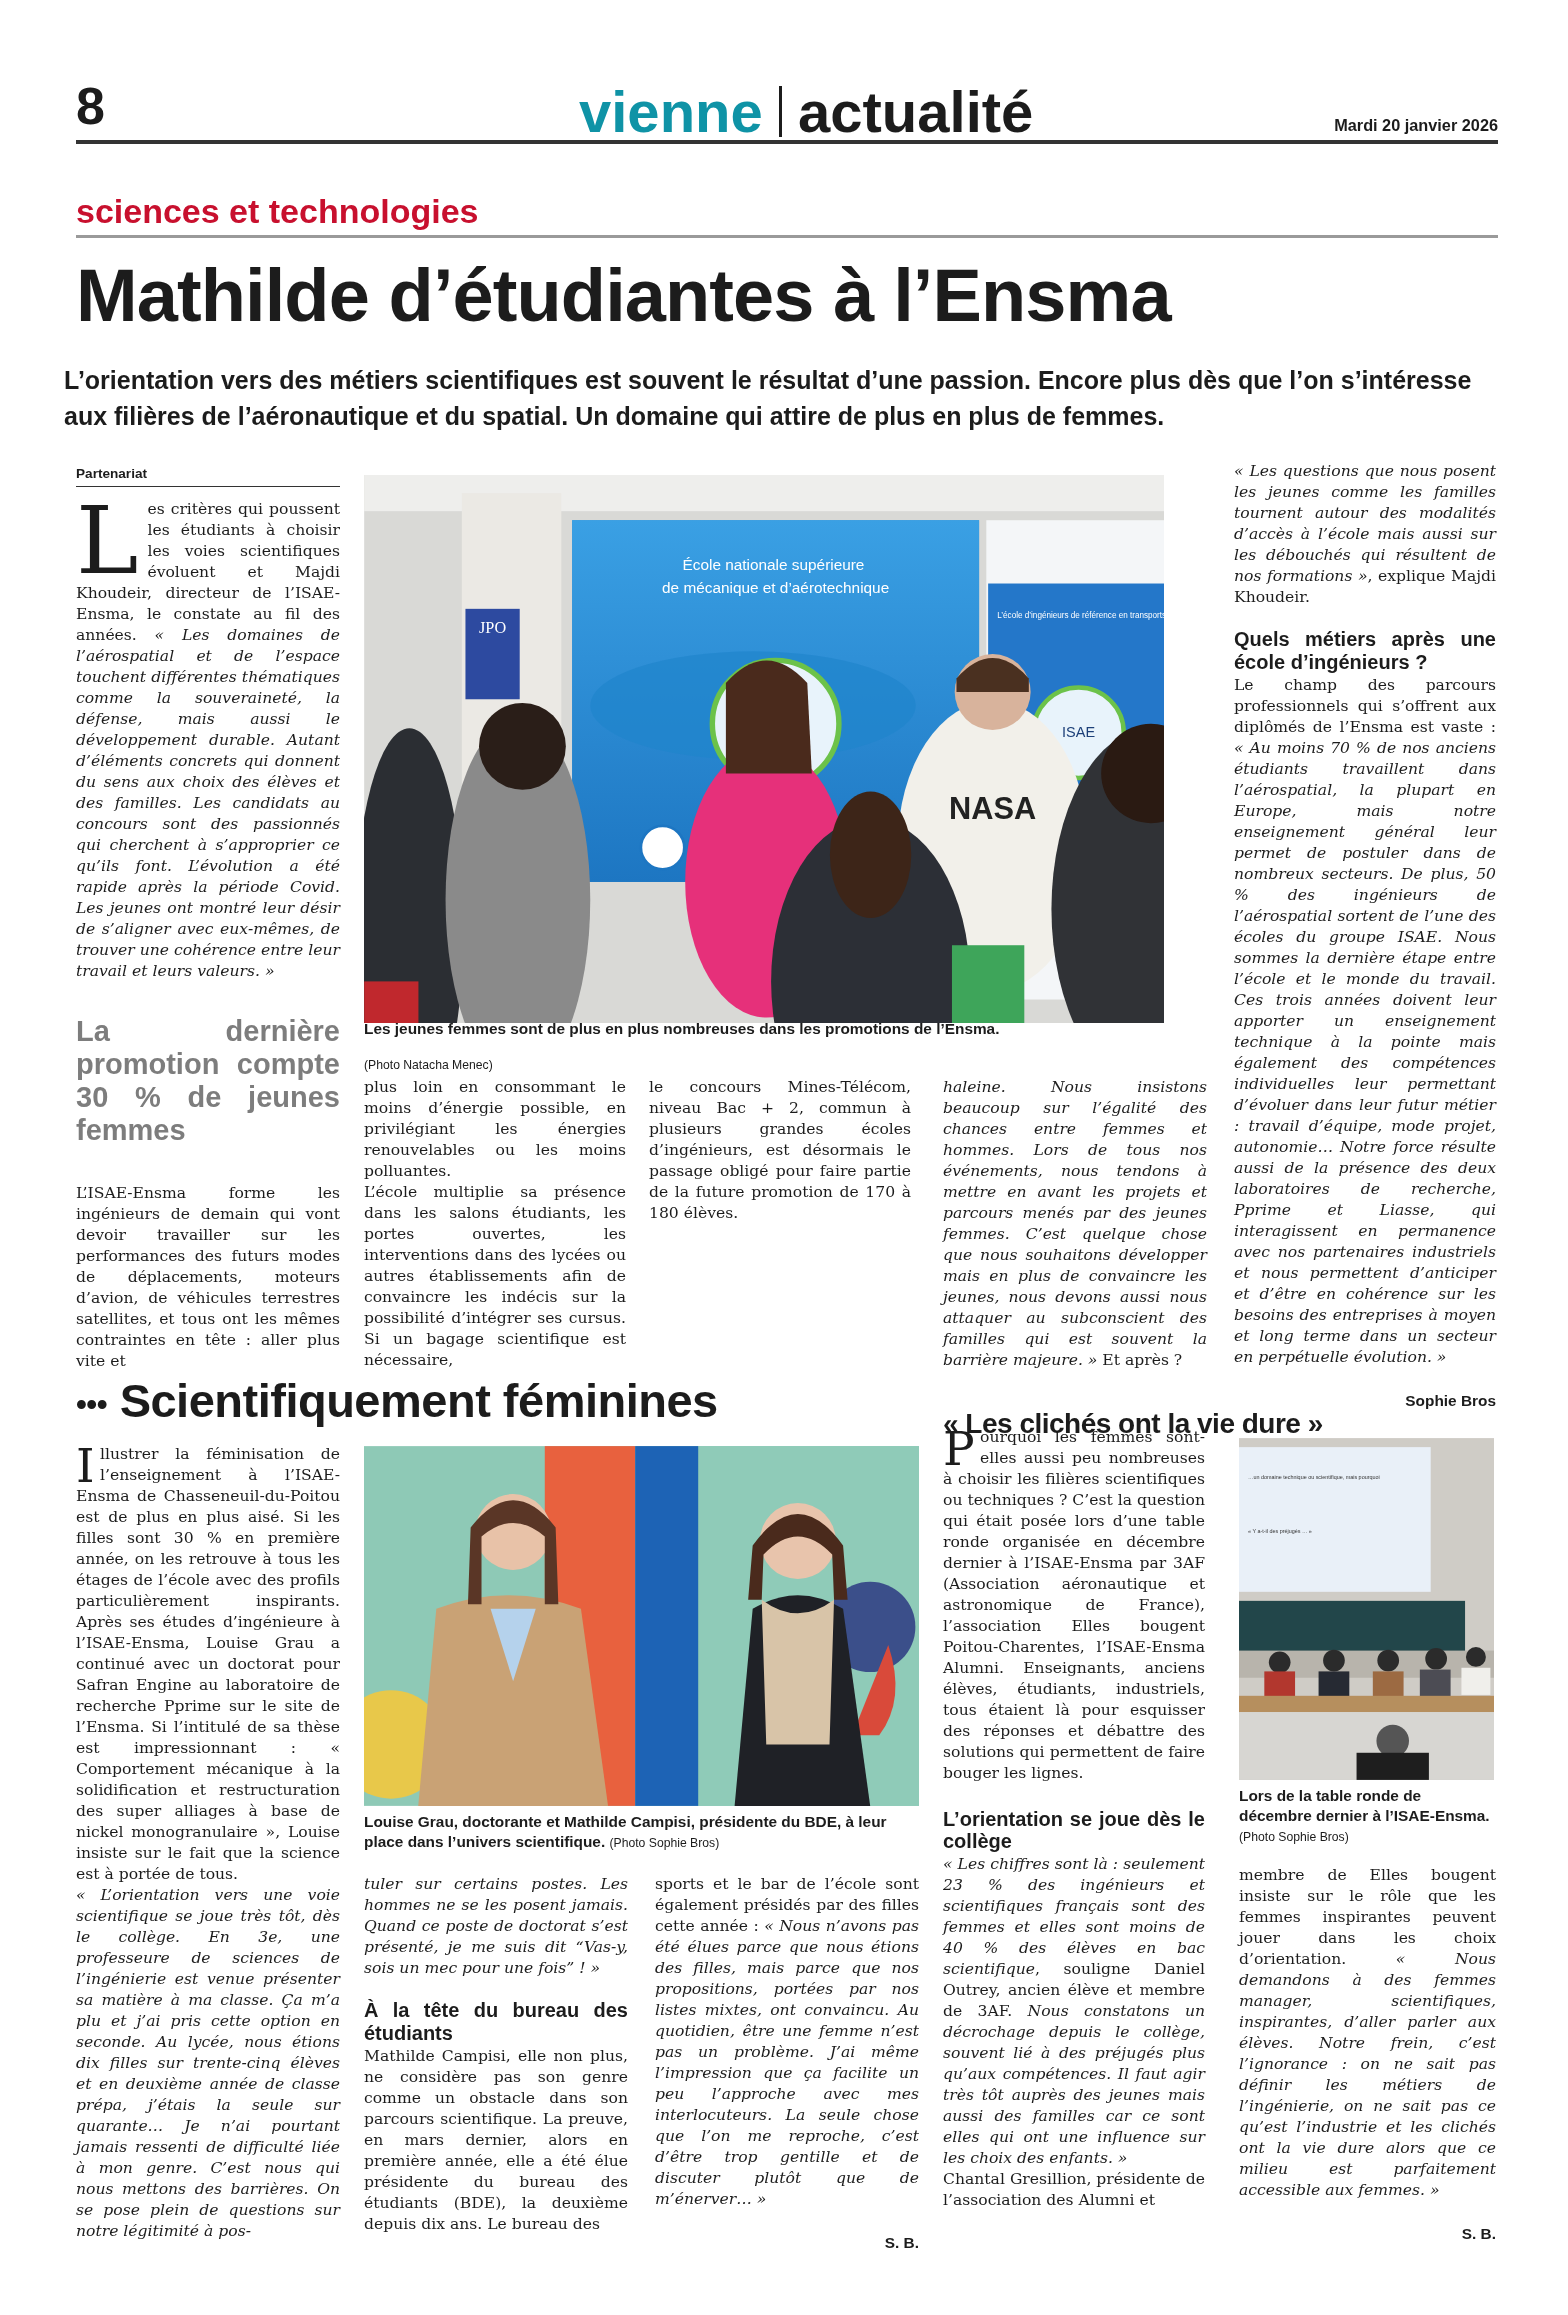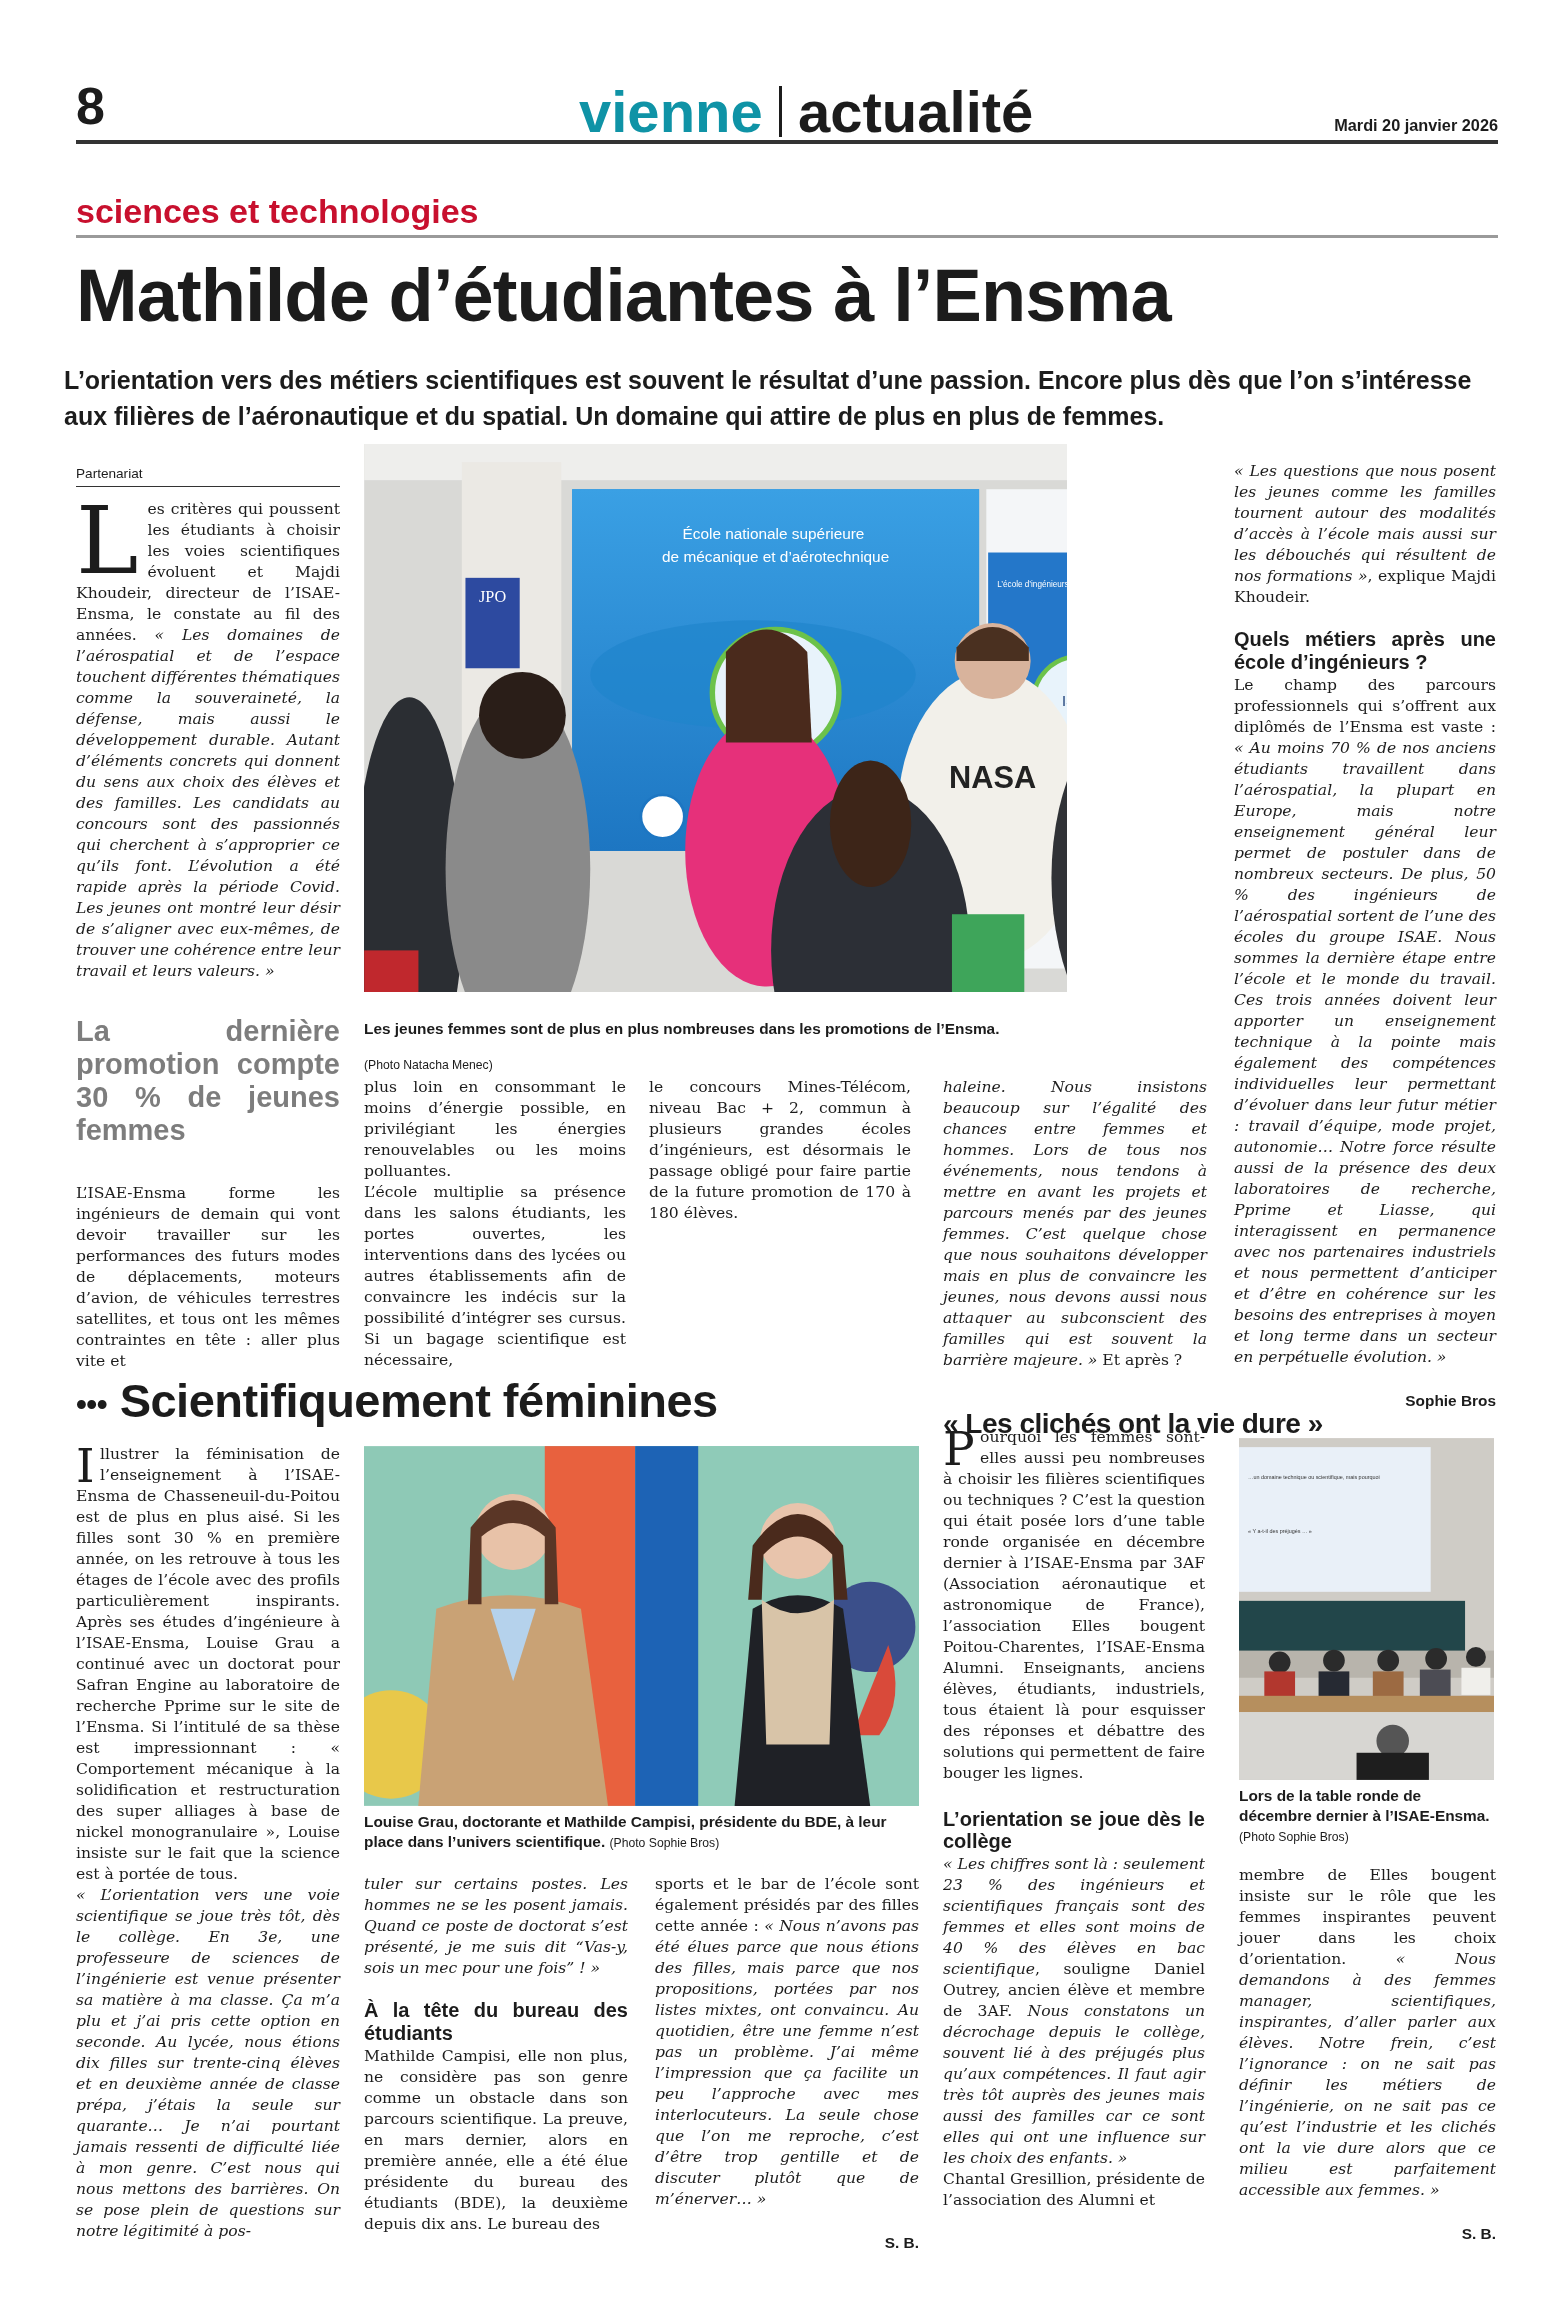--- a/index.html
+++ b/index.html
@@ -18,21 +18,21 @@
 
   .rubric { left:76px; top:192px; font-size:34px; font-weight:bold; color:#c8102e; }
   .rule-rubric { left:76px; right:71px; top:235px; height:2.7px; background:#9a9a9a; }
   .headline { left:76px; top:253px; font-size:74px; font-weight:bold; letter-spacing:-0.9px; }
   .chapo { left:64px; right:71px; top:362px; font-size:25px; font-weight:bold; line-height:36px; }
 
   
   .col { font-size:15.6px; line-height:21px; text-align:justify; hyphens:auto; }
   .col p { margin:0; }
   .col i, .col em { font-style:italic; }
-  .kicker { font-size:13.6px; font-weight:normal; border-bottom:1.8px solid #333; padding-bottom:1.8px; margin-bottom:12.7px; }
+  .kicker { font-size:13.6px; font-weight:bold; border-bottom:1.8px solid #333; padding-bottom:1.8px; margin-bottom:12.7px; }
   .dropcap { float:left; font-size:94px; line-height:76px; padding-right:9px; margin-top:3.6px; font-family:"DejaVu Serif", serif; }
   .dropcap-sm { float:left; font-size:47px; line-height:40px; padding-right:5.4px; margin-top:1.8px; font-family:"DejaVu Serif", serif; }
   .intertitle-grey { font-size:29px; font-weight:bold; color:#7d7d7d; line-height:33px; margin:33px 0 36px; }
   .subhead { font-size:20px; font-weight:bold; line-height:22.6px; margin:11px 0 1.8px; }
   .sign { text-align:right; font-size:15.4px; font-weight:bold; margin-top:22px; }
 
   .photo { overflow:hidden; }
   .caption { font-size:15.4px; font-weight:bold; line-height:20px; }
   .credit { font-size:12.2px; font-weight:normal;margin-top:16px; }
 
@@ -58,21 +58,21 @@
 <div class="abs serif col" style="left:76px; top:463px; width:264px;">
   <div class="sans kicker">Partenariat</div>
   <p>
     <span class="dropcap">L</span>
     <span>es critères qui poussent les étudiants à choisir les voies scientifiques évoluent et Majdi Khoudeir, directeur de l’ISAE-Ensma, le constate au fil des années. </span><i>« Les domaines de l’aérospatial et de l’espace touchent différentes thématiques comme la souveraineté, la défense, mais aussi le développement durable. Autant d’éléments concrets qui donnent du sens aux choix des élèves et des familles. Les candidats au concours sont des passionnés qui cherchent à s’approprier ce qu’ils font. L’évolution a été rapide après la période Covid. Les jeunes ont montré leur désir de s’aligner avec eux-mêmes, de trouver une cohérence entre leur travail et leurs valeurs. »</i>
   </p>
   <div class="sans intertitle-grey">La dernière promotion compte 30 % de jeunes femmes</div>
   <p>L’ISAE-Ensma forme les ingénieurs de demain qui vont devoir travailler sur les performances des futurs modes de déplacements, moteurs d’avion, de véhicules terrestres satellites, et tous ont les mêmes contraintes en tête : aller plus vite et</p>
 </div>
 
-<div class="abs photo" style="left:364px; top:444px; width:703px; height:548px;">
+<div class="abs photo" style="left:364px; top:475px; width:800px; height:548px;">
   <svg width="854" height="548" viewBox="0 0 944 606">
     <rect width="944" height="606" fill="#d9d9d6"></rect>
     <rect x="0" y="0" width="944" height="40" fill="#eeeeec"></rect>
     <rect x="108" y="20" width="110" height="560" fill="#ebe9e4"></rect>
 
     <rect x="230" y="50" width="450" height="400" fill="#2d8fd6"></rect>
     <rect x="230" y="50" width="450" height="400" fill="url(#g1)"></rect>
     <defs>
       <linearGradient id="g1" x1="0" y1="0" x2="0" y2="1">
         <stop offset="0" stop-color="#3aa0e4"></stop>

